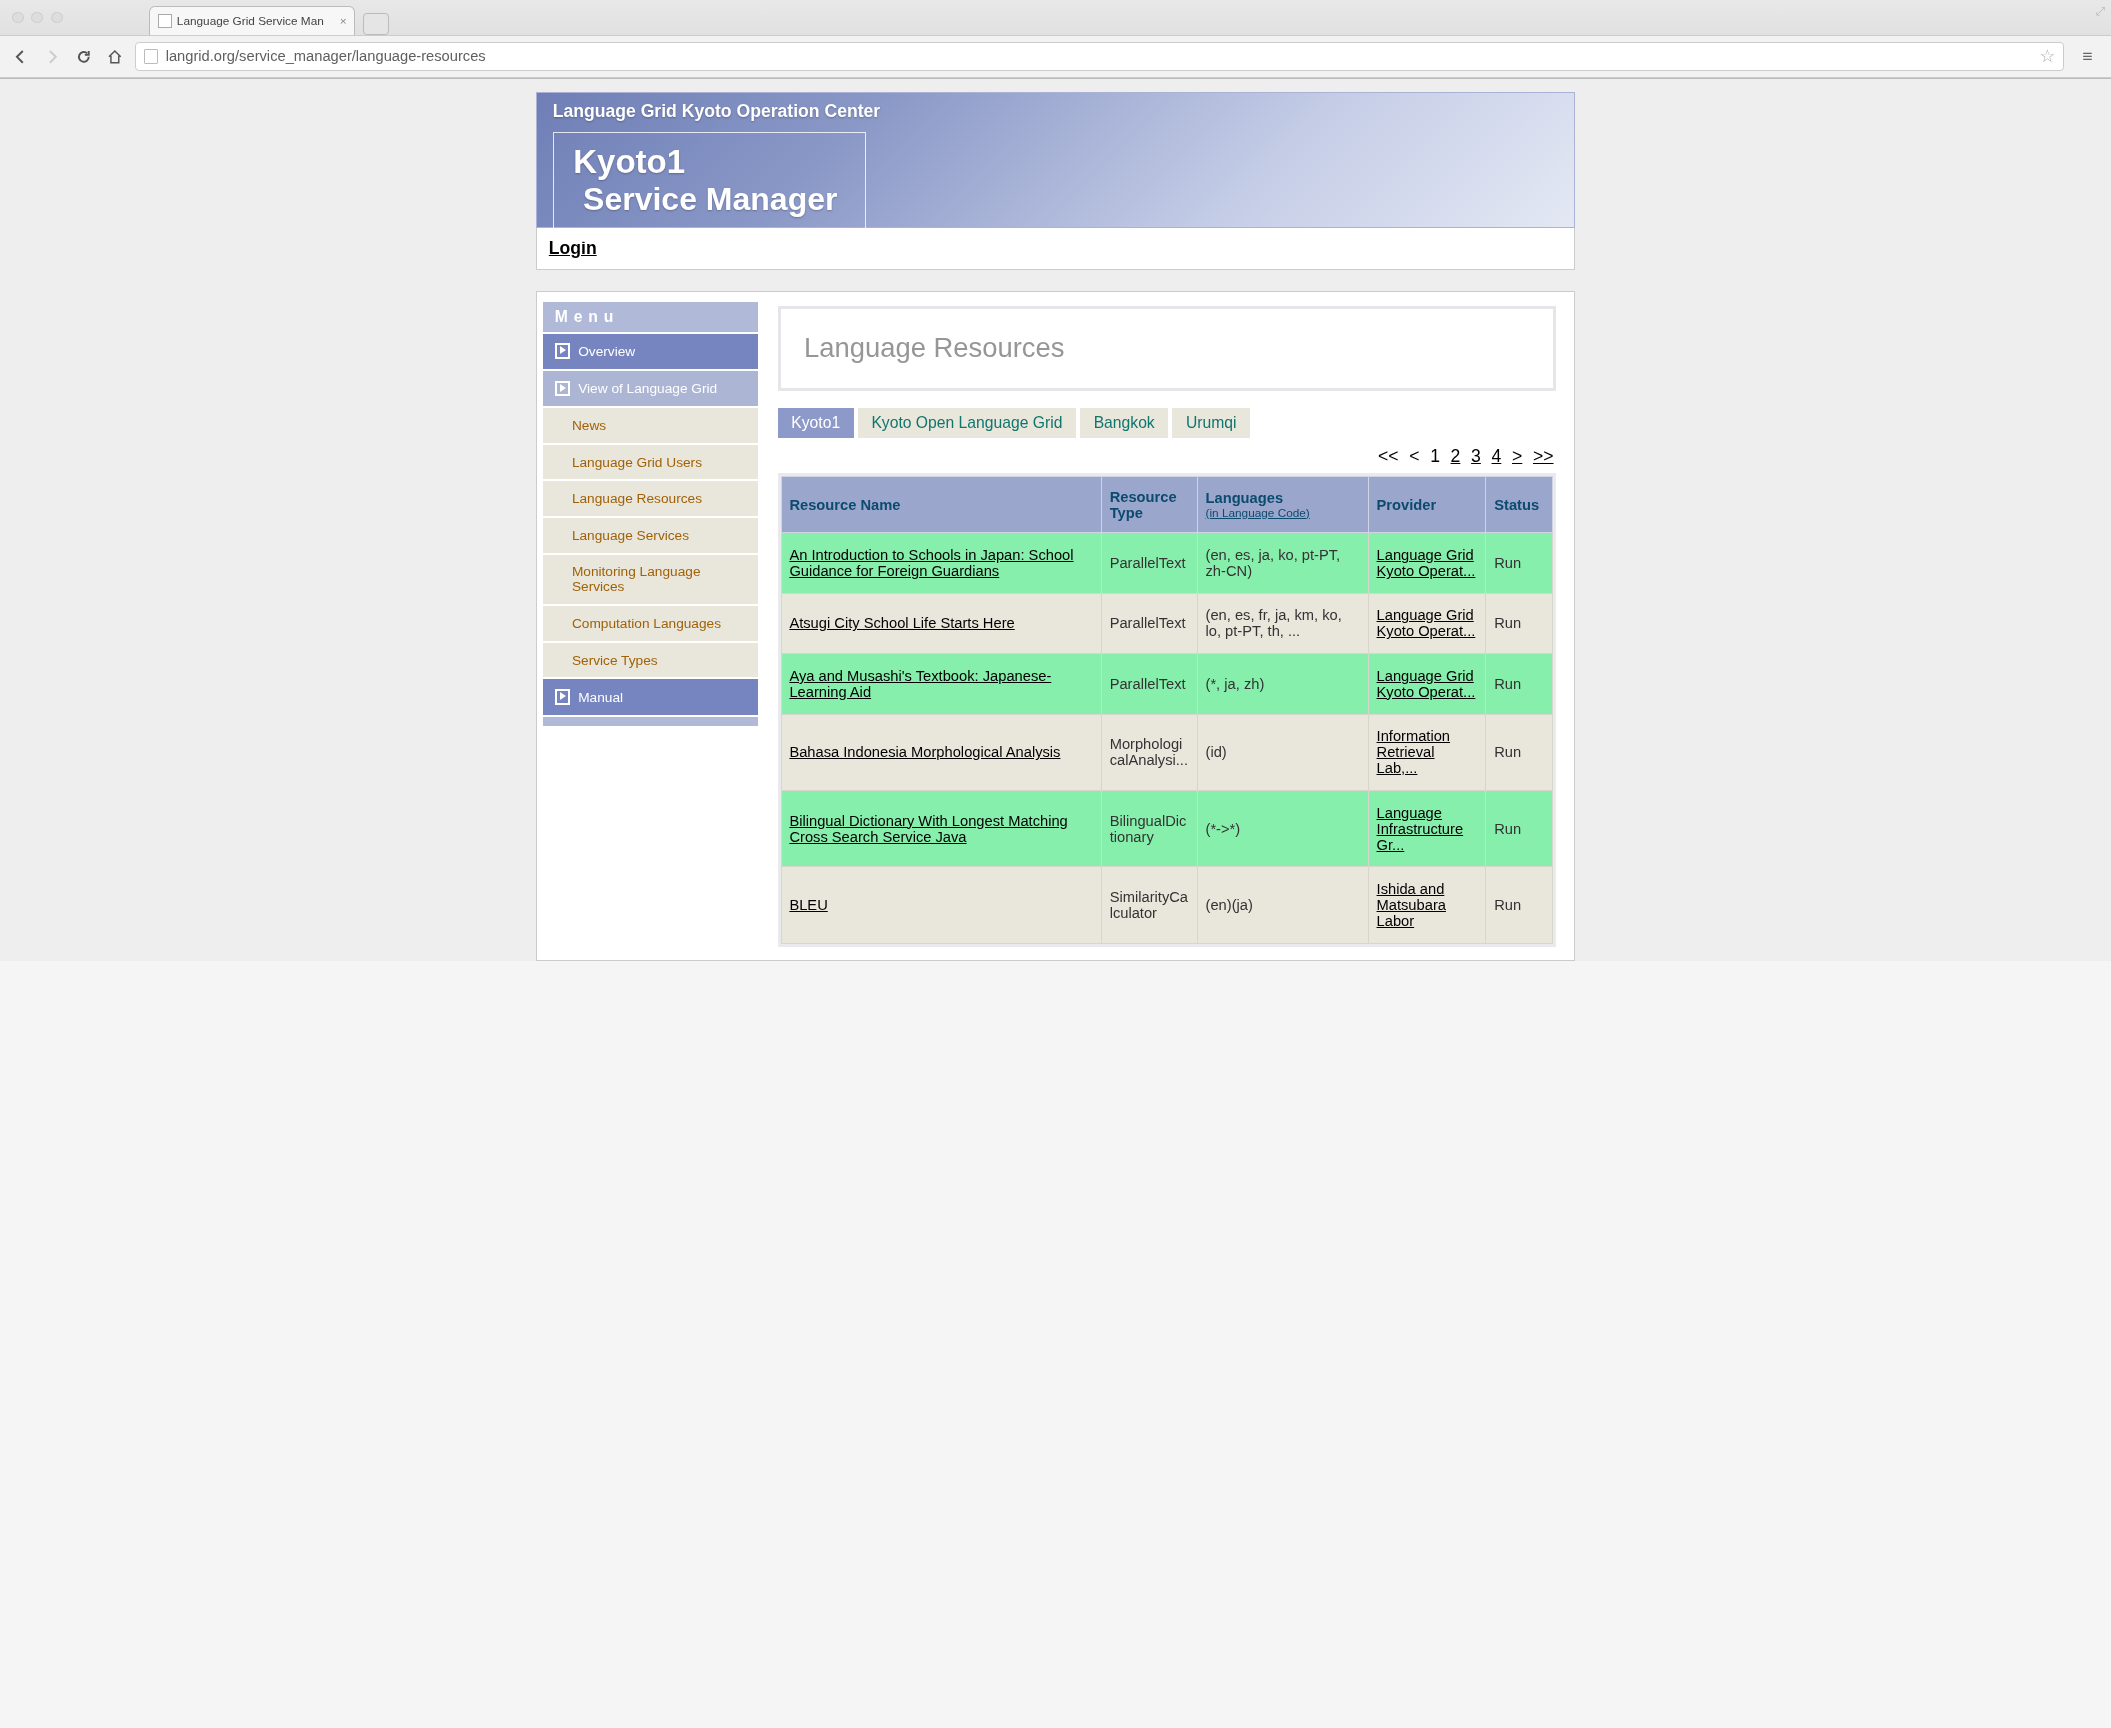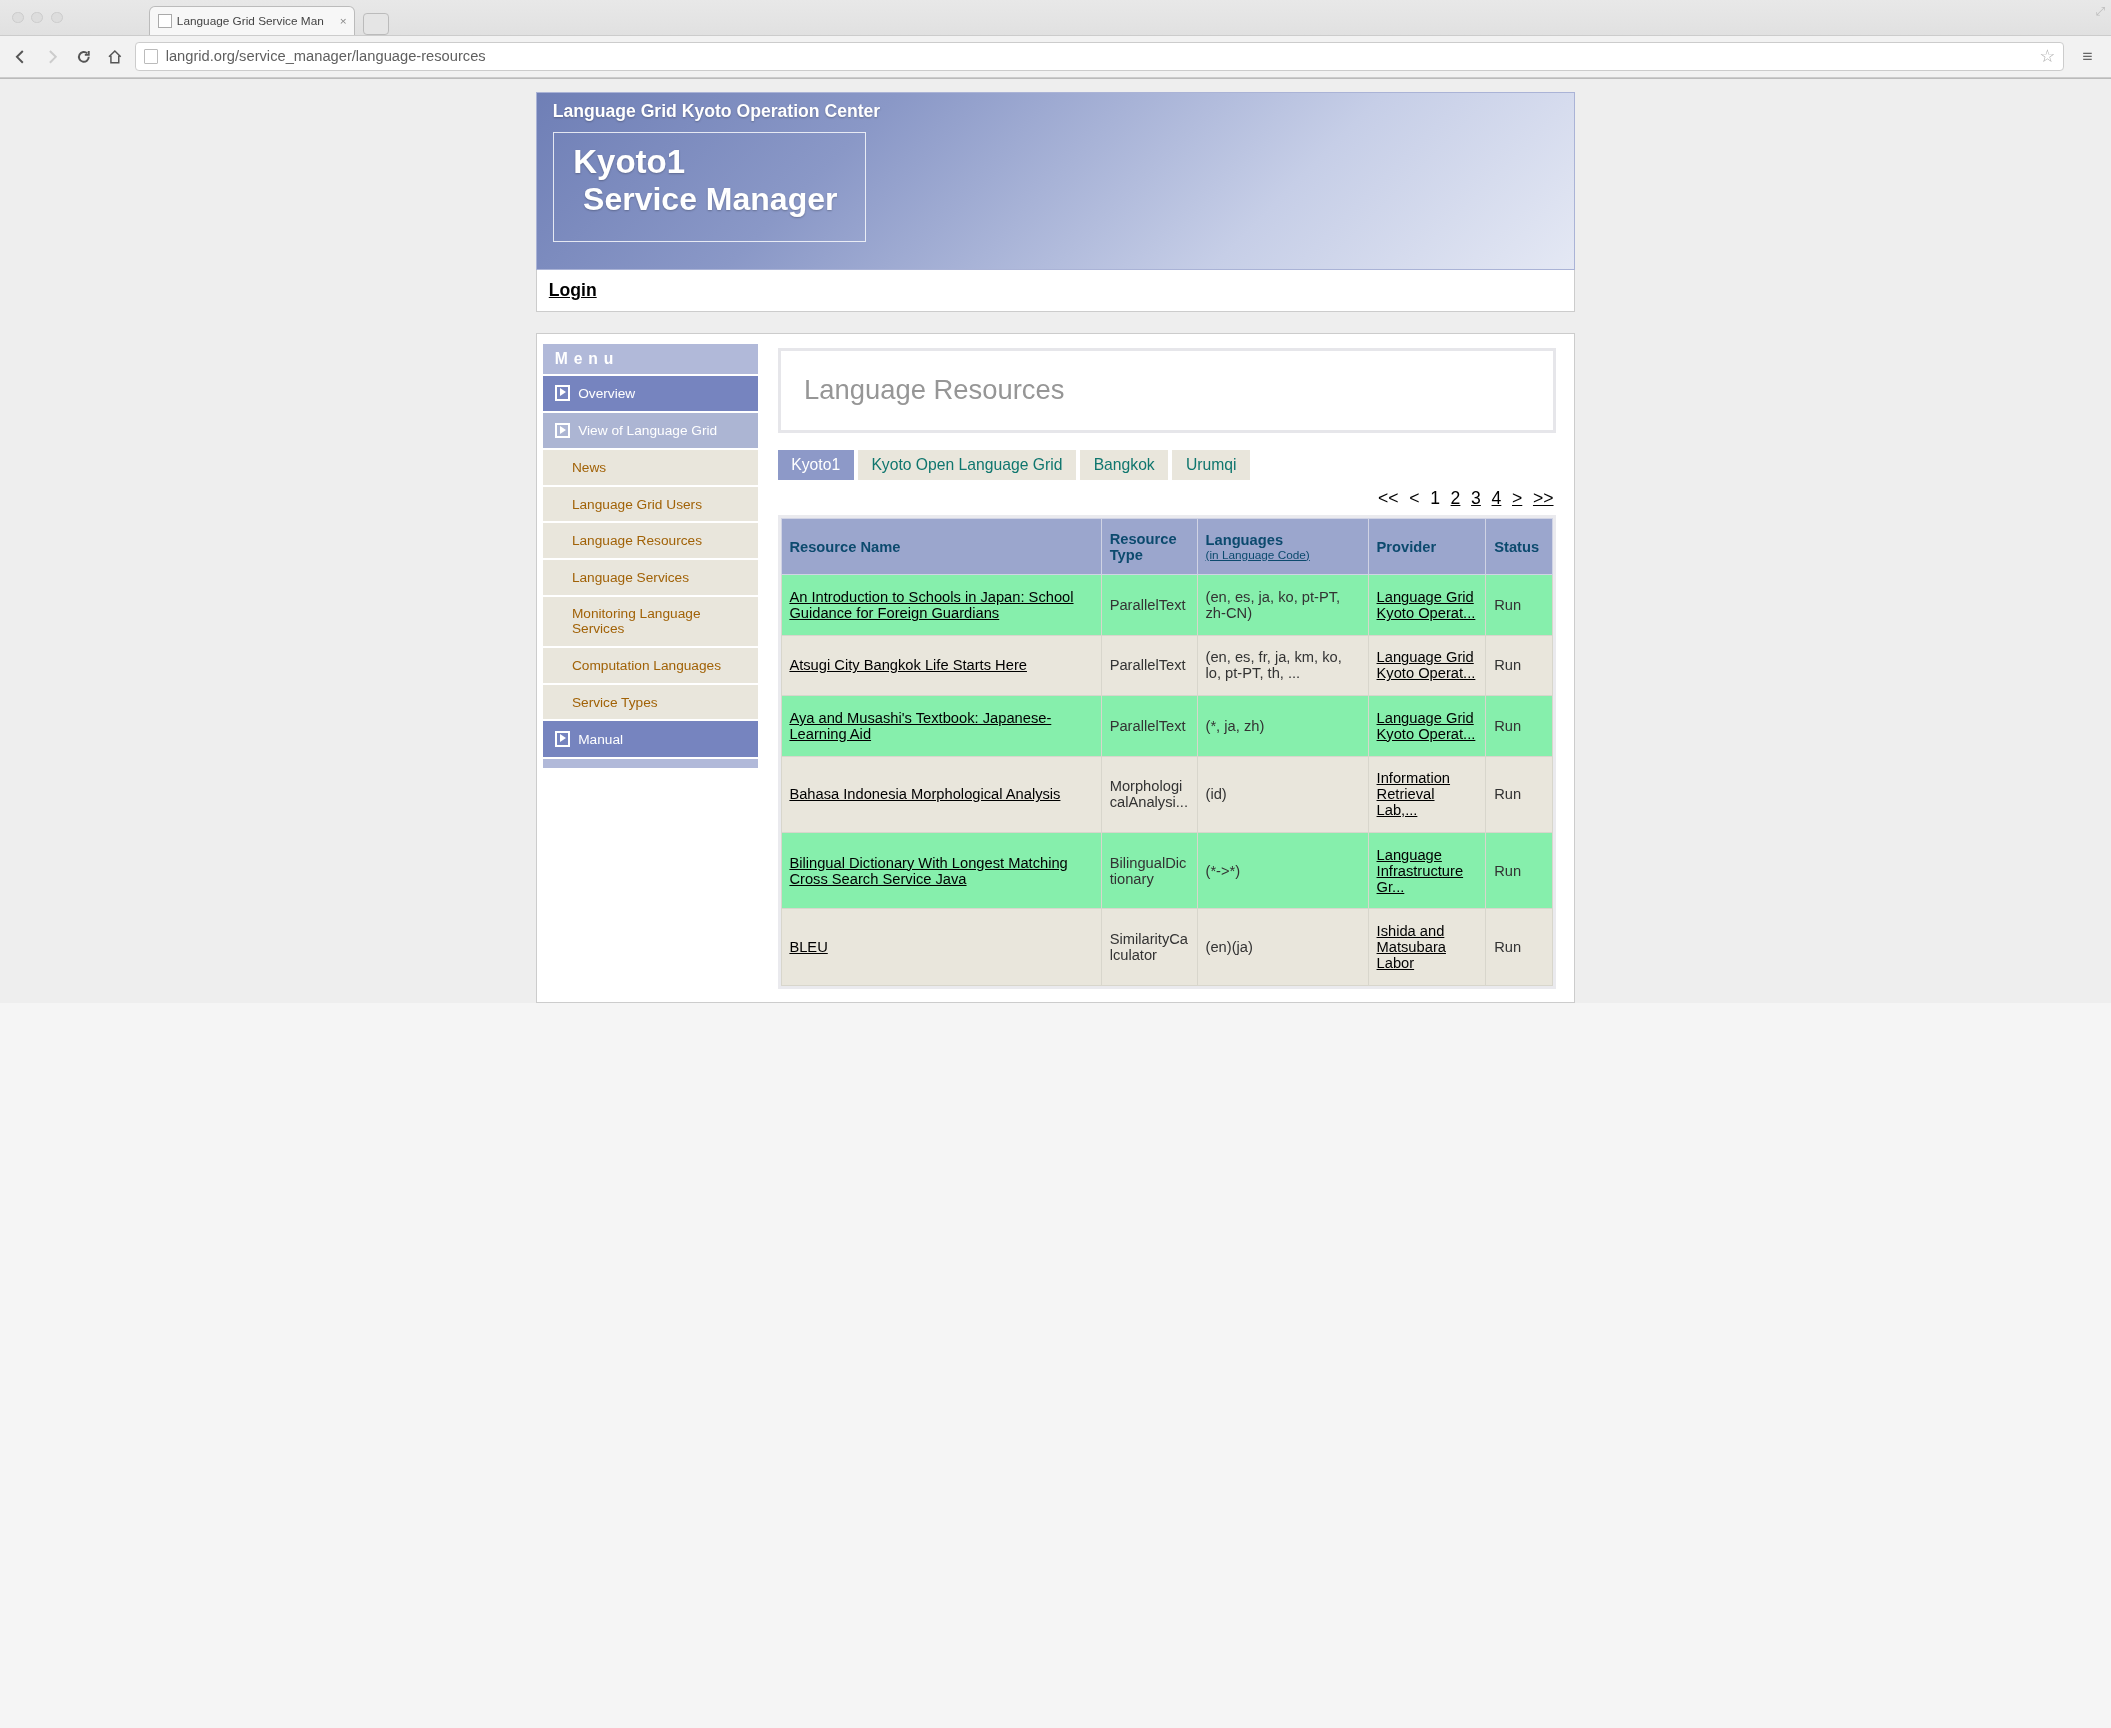--- a/index.html
+++ b/index.html
@@ -42,21 +42,21 @@
 .omnibox .star { color: #aaa; font-size: 17.6px; cursor: pointer; }
 .hamburger { width: 27.4px; font-size: 17.6px; color: #666; display:flex; align-items:center; justify-content:center; cursor:pointer; }
 
 .viewport {
   background: #eee; padding: 13.7px 0 0 0;
   display: flex; justify-content: center;
 }
 .page-wrap { width: 1039px; }
 
 .banner {
-  height: 178px;
+  height: 136px;
   background: linear-gradient(135deg, #6f7fb6 0%, #8a98c7 30%, #c6cee7 70%, #e4e8f4 100%);
   border: 1px solid #aab3d6;
   color: #fff; padding: 7.8px 15.7px; position: relative;
   text-shadow: 0 1px 2px rgba(0,0,0,0.25);
 }
 .banner-top { font-size: 17.6px; font-weight: 600; margin-bottom: 9.8px; }
 .banner-box {
   border: 1px solid rgba(255,255,255,0.8);
   padding: 9.8px 27.4px 23.5px 19.6px; display: inline-block;
 }
@@ -261,21 +261,21 @@
             </thead>
             <tbody id="rows">
                 <tr>
                   <td class="col-name"><a>An Introduction to Schools in Japan: School Guidance for Foreign Guardians</a></td>
                   <td class="col-type">ParallelText</td>
                   <td class="col-lang">(en, es, ja, ko, pt-PT, zh-CN)</td>
                   <td class="col-prov"><a>Language Grid Kyoto Operat...</a></td>
                   <td class="col-stat">Run</td>
                 </tr>
                 <tr class="alt">
-                  <td class="col-name"><a>Atsugi City Bangkok Life Starts Here</a></td>
+                  <td class="col-name"><a>Atsugi City School Life Starts Here</a></td>
                   <td class="col-type">ParallelText</td>
                   <td class="col-lang">(en, es, fr, ja, km, ko, lo, pt-PT, th, ...</td>
                   <td class="col-prov"><a>Language Grid Kyoto Operat...</a></td>
                   <td class="col-stat">Run</td>
                 </tr>
                 <tr>
                   <td class="col-name"><a>Aya and Musashi's Textbook: Japanese-Learning Aid</a></td>
                   <td class="col-type">ParallelText</td>
                   <td class="col-lang">(*, ja, zh)</td>
                   <td class="col-prov"><a>Language Grid Kyoto Operat...</a></td>

